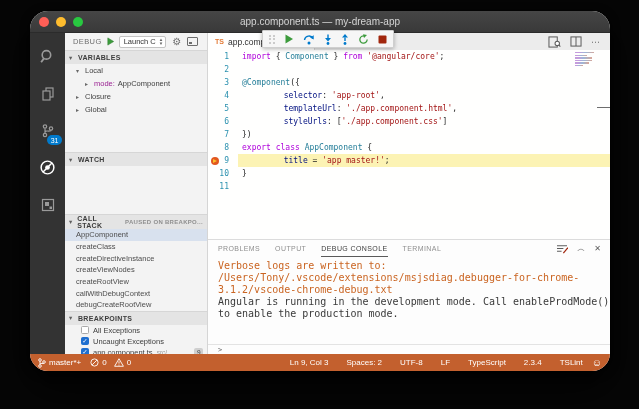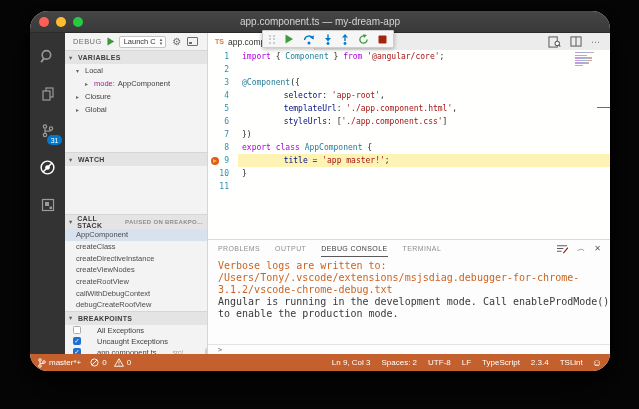--- a/index.html
+++ b/index.html
@@ -51,21 +51,21 @@
 
   .side-row { height:13px; display:flex; align-items:center; gap:3px; padding-left:11px; font-size:7.5px; color:#3f3f3f; }
   .side-row .twisty { font-size:6px; color:#6a6a6a; width:6px; }
   .side-row.indented { padding-left:20px; }
   .var-name { color:#9b2393; }
   .var-value { color:#3d3d3d; }
 
   .cs-row { height:11.7px; display:flex; align-items:center; padding-left:11px; font-size:7.5px; color:#4d4d4d; }
   .cs-row.selected { background:#d8e1ee; }
 
-  .bp-row { height:11px; display:flex; align-items:center; gap:16px; padding:0 4px 0 8px; font-size:7.5px; color:#3d3d3d; }
+  .bp-row { height:11px; display:flex; align-items:center; gap:4px; padding:0 4px 0 16px; font-size:7.5px; color:#3d3d3d; }
   .checkbox { flex:0 0 8px; width:8px; height:8px; border:1px solid #a9a9a9; background:#fff; border-radius:1.5px;
               display:flex; align-items:center; justify-content:center; font-size:6.5px; color:#fff; cursor:pointer; }
   .checkbox.checked { background:#1f6fd0; border-color:#1f6fd0; }
   .bp-path { color:#9a9a9a; font-size:6.5px; }
   .bp-line-badge { margin-left:auto; background:#cfcfcf; color:#3d3d3d; font-size:6.5px;
                    padding:0.5px 2.5px; border-radius:2px; }
 
   
   .editor-col { flex:1; display:flex; flex-direction:column; min-width:0; position:relative; background:#fffffe; }
   .tabbar { flex:0 0 17px; background:#ececec; display:flex; align-items:stretch; position:relative; }
@@ -117,21 +117,21 @@
              font-size:10px; line-height:12px; }
   .console .log { color:#ca6421; }
   .console .info { color:#3a3a3a; }
   .console-input { flex:0 0 10px; border-top:1px solid #e3e3e3; display:flex; align-items:center;
                    padding-left:10px; font-family:"DejaVu Sans Mono", monospace; font-size:7px; color:#5f5f5f; }
 
   
   .statusbar { flex:0 0 17px; background:#c3602e; color:#fff; display:flex; align-items:center;
                gap:9px; padding:0 8px; font-size:8px; }
   .sb-group { display:flex; align-items:center; gap:3px; }
-  .sb-right { margin-left:auto; display:flex; align-items:center; gap:11px; }
+  .sb-right { margin-left:auto; display:flex; align-items:center; gap:18px; }
   .sb-smiley { font-size:10px; line-height:1; }
   svg { display:block; }
 </style>
 </head>
 <body>
 
 <div class="window">
 
   <div class="titlebar">
     <div class="lights">

